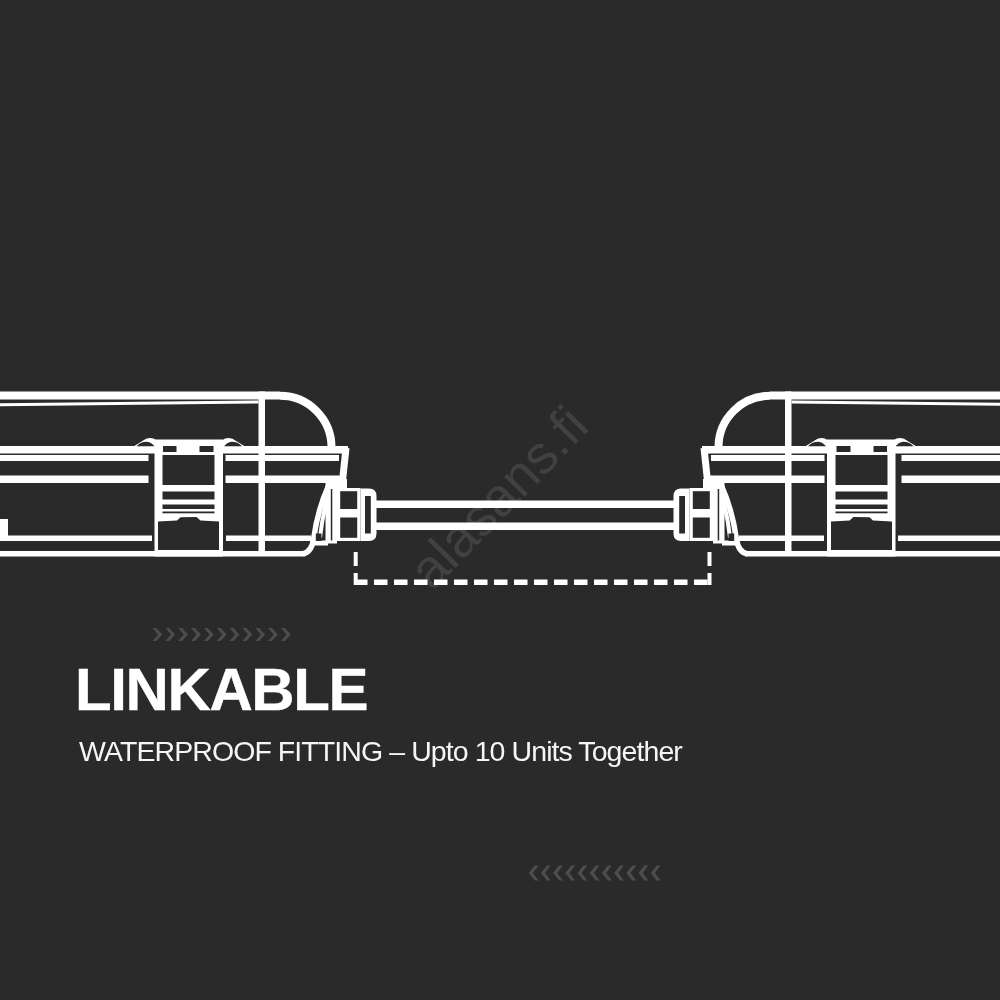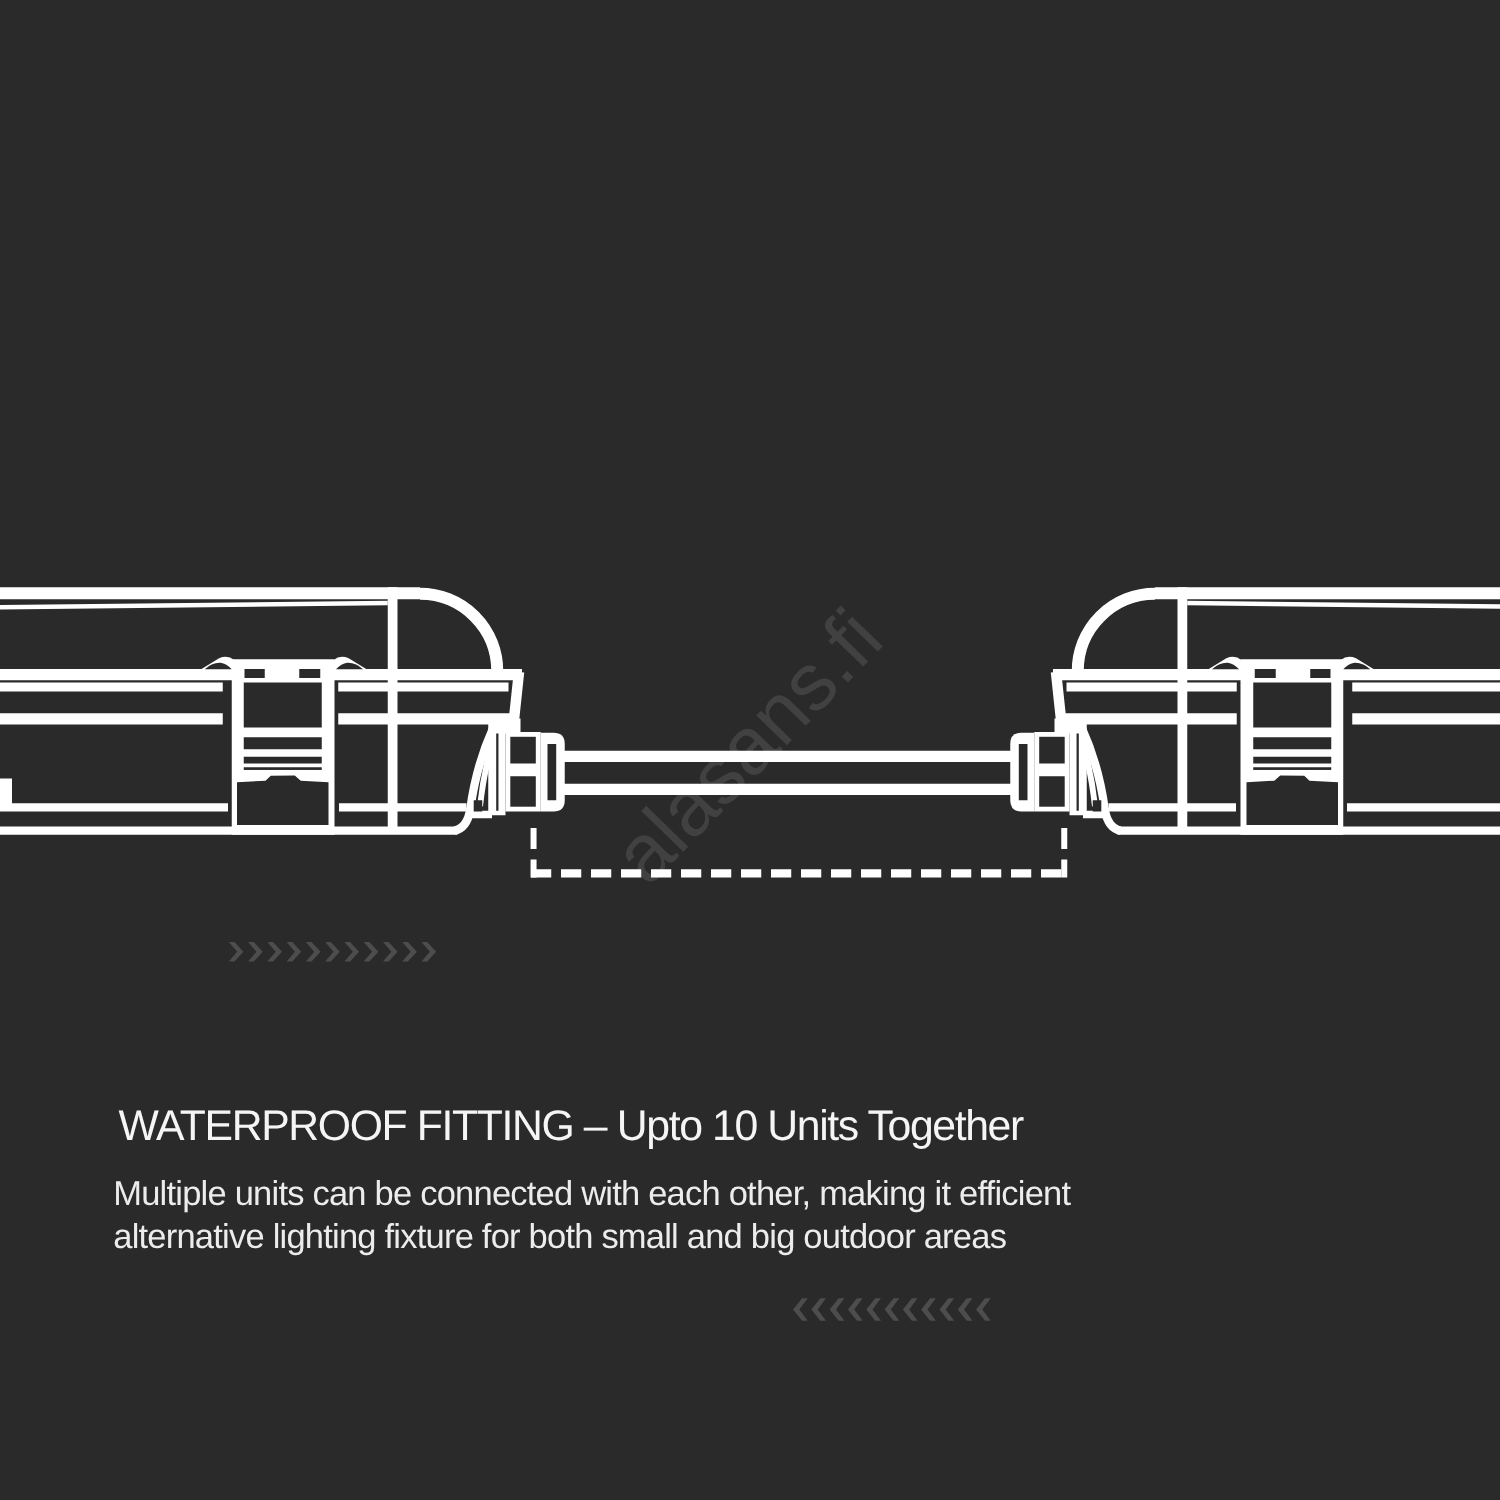--- a/index.html
+++ b/index.html
@@ -108,15 +108,15 @@
         <use href="#cv" x="48.8"></use>
         <use href="#cv" x="61"></use>
     <use href="#cv" x="73.2"></use>
         <use href="#cv" x="85.4"></use>
         <use href="#cv" x="97.6"></use>
     <use href="#cv" x="109.8"></use>
         <use href="#cv" x="122"></use>
   </g>
 </svg>
 
+<div class="abs" id="h1">LINKABLE</div>
 <div class="abs" id="h2">WATERPROOF FITTING – Upto 10 Units Together</div>
-<div class="abs" id="body">Multiple units can be connected with each other, making it efficient<br>alternative lighting fixture for both small and big outdoor areas</div>
 </div>
 
 </body></html>

